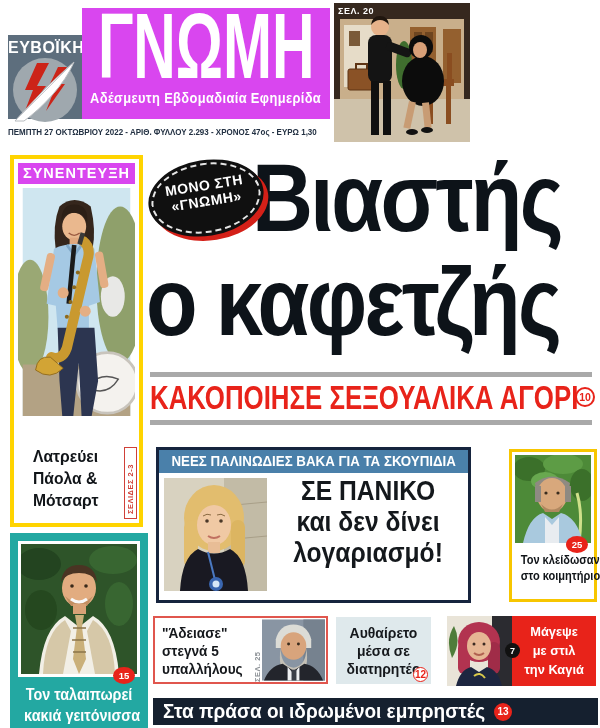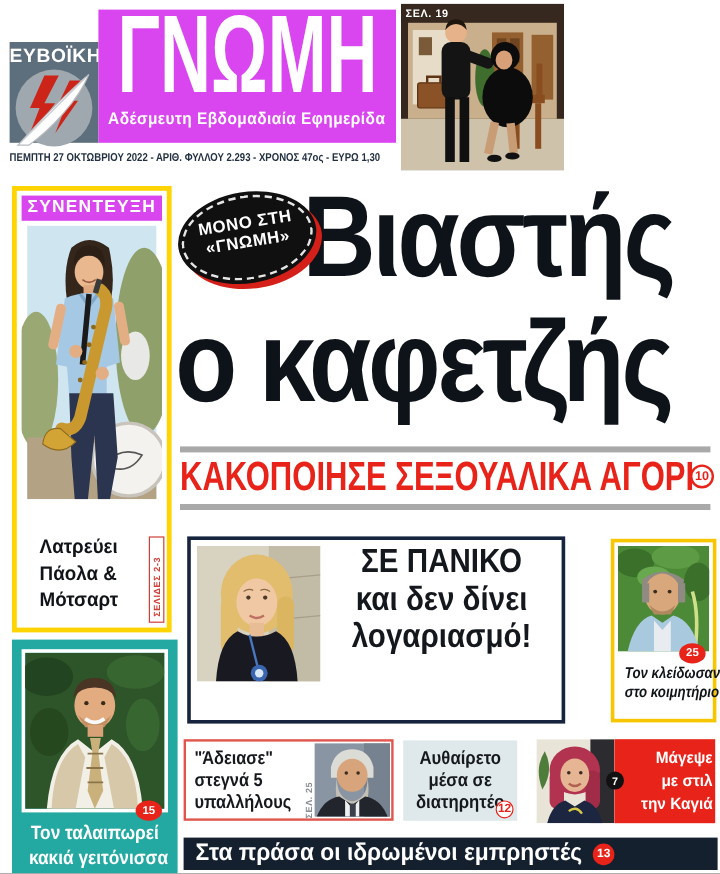--- a/index.html
+++ b/index.html
@@ -91,21 +91,21 @@
     line-height:31px; white-space:nowrap; transform:scaleX(.88); }
   .panic-foot { display:flex; align-items:center; justify-content:center; gap:4px;
     margin-top:5px; }
   .panic-foot .sq { width:8px; height:8px; background:#e8231a; flex:none; }
   .panic-foot .tx { color:#1b2a3d; font-weight:bold; font-size:8.5px; white-space:nowrap; }
 
   
   .cemetery { left:509px; top:449px; width:88px; height:153px; border:3px solid #f7c600;
     background:#fff; padding:3px; }
   .cemetery .pgref { position:absolute; right:6px; top:84px; }
-  .cemetery .cap { margin-top:5px; text-align:center;font-style:italic; }
+  .cemetery .cap { margin-top:5px; text-align:center; }
   .cemetery .cap .ln { display:block; color:#101418; font-weight:bold; font-size:13px;
     line-height:16px; white-space:nowrap; transform:scaleX(.85); }
 
   
   .neighbor { left:10px; top:533px; width:138px; height:195px; background:#23a8a2;
     padding:8px; }
   .neighbor .photo-frame { border:3px solid #fff; width:122px; height:136px; }
   .neighbor .pgref { position:absolute; right:13px; top:134px; }
   .neighbor .cap { margin-top:7px; text-align:center; }
   .neighbor .cap .ln { display:block; color:#fff; font-weight:bold; font-size:16px;
@@ -124,21 +124,21 @@
   
   .illegal { left:336px; top:617px; width:95px; height:67px; background:#dfe9ec;
     text-align:center; padding-top:7px; }
   .illegal .ln { display:block; color:#15181c; font-weight:bold; font-size:15.5px;
     line-height:18px; white-space:nowrap; transform:scaleX(.9); }
   .illegal .pgref { position:absolute; right:3px; bottom:2px; }
 
   
   .kagia { left:447px; top:616px; width:149px; height:70px; display:flex; }
   .kagia svg { display:block; flex:none; }
-  .kagia-red { flex:1; background:#e8231a; text-align:right; padding-top:6px; }
+  .kagia-red { flex:1; background:#e8231a; text-align:center; padding-top:6px; }
   .kagia-red .ln { display:block; color:#fff; font-weight:bold; font-size:13.5px;
     line-height:19px; white-space:nowrap; transform:scaleX(.95); }
   .kagia .pgref { position:absolute; left:58px; top:27px; }
 
   
   .strip { left:153px; top:698px; width:445px; height:27px; background:#15202f;
     display:flex; align-items:center; padding:0 10px; }
   .strip .tx { color:#fff; font-weight:bold; font-size:20px; white-space:nowrap;
     transform:scaleX(.95); transform-origin:left center; }
   .strip .pgref { margin-left:-8px; width:18px; height:18px; font-size:10px; }
@@ -190,21 +190,21 @@
       <rect x="113" y="50" width="5" height="30" fill="#8a4d20"></rect>
       <ellipse cx="89" cy="78" rx="21" ry="25" fill="#0c0c0c"></ellipse>
       <circle cx="87" cy="44" r="12" fill="#0c0c0c"></circle>
       <ellipse cx="86" cy="47" rx="7" ry="8" fill="#d8a078"></ellipse>
       <rect x="75" y="98" width="7" height="27" fill="#c89c74" transform="rotate(12 75 98)"></rect>
       <rect x="88" y="100" width="7" height="25" fill="#c89c74" transform="rotate(-6 88 100)"></rect>
       <ellipse cx="78" cy="129" rx="6" ry="3" fill="#111"></ellipse>
       <ellipse cx="93" cy="127" rx="6" ry="3" fill="#111"></ellipse>
     </svg>
   </div>
-  <span class="abs theater-label">ΣΕΛ. 19</span>
+  <span class="abs theater-label">ΣΕΛ. 20</span>
 
   <div class="abs interview">
     <div class="kicker">ΣΥΝΕΝΤΕΥΞΗ</div>
     <svg viewBox="0 0 117 248" width="117" height="248">
       <rect width="117" height="248" fill="#cfe6f0"></rect>
       <ellipse cx="106" cy="105" rx="26" ry="85" fill="#8fa06b"></ellipse>
       <ellipse cx="8" cy="140" rx="20" ry="62" fill="#9aa874"></ellipse>
       <rect y="192" width="117" height="56" fill="#b3a284"></rect>
       <ellipse cx="98" cy="118" rx="13" ry="22" fill="#e8e8e6"></ellipse>
       <circle cx="92" cy="212" r="33" fill="#f4f2ee" stroke="#c8c4bc" stroke-width="3"></circle>
@@ -248,20 +248,23 @@
   <div class="abs headline-1">Βιαστής</div>
   <div class="abs headline-2">ο καφετζής</div>
   <div class="abs rule rule-1"></div>
   <div class="abs subhead-row">
     <span class="subhead-text">ΚΑΚΟΠΟΙΗΣΕ ΣΕΞΟΥΑΛΙΚΑ ΑΓΟΡΙ</span>
     <span class="pg pg-ring subhead-pg">10</span>
   </div>
   <div class="abs rule rule-2"></div>
 
   <div class="abs panic">
+    <div class="panic-kicker">
+      <span>ΝΕΕΣ ΠΑΛΙΝΩΔΙΕΣ ΒΑΚΑ ΓΙΑ ΤΑ ΣΚΟΥΠΙΔΙΑ</span>
+    </div>
     <div class="panic-body">
       <svg class="panic-photo" viewBox="0 0 103 113" width="103" height="113">
         <rect width="103" height="113" fill="#d8d2c0"></rect>
         <rect x="60" width="43" height="113" fill="#c2bba6"></rect>
         <line x1="60" y1="28" x2="103" y2="24" stroke="#a89f88"></line>
         <line x1="60" y1="62" x2="103" y2="58" stroke="#a89f88"></line>
         <ellipse cx="50" cy="40" rx="30" ry="33" fill="#e2bd6e"></ellipse>
         <rect x="20" y="42" width="14" height="48" rx="7" fill="#e2bd6e"></rect>
         <rect x="67" y="42" width="14" height="48" rx="7" fill="#dcb561"></rect>
         <ellipse cx="50" cy="47" rx="17" ry="20" fill="#f0c9a4"></ellipse>

